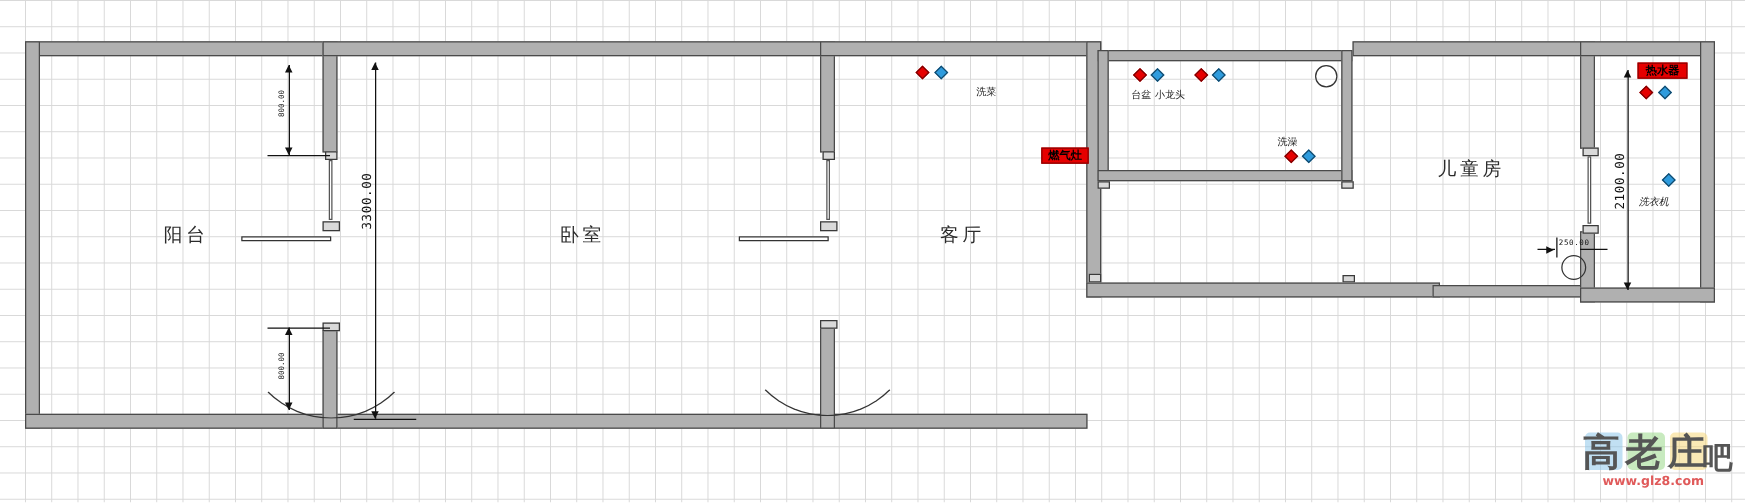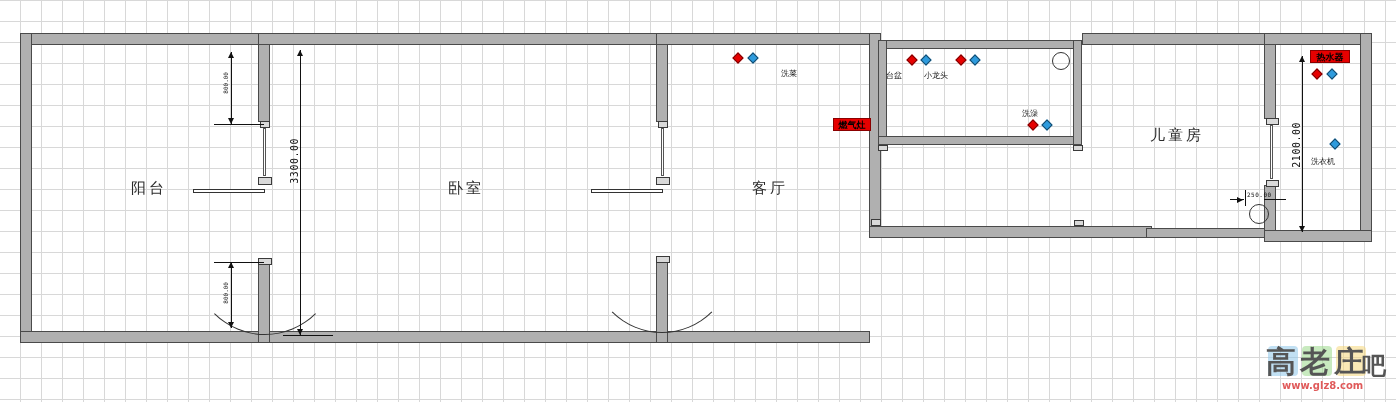--- a/index.html
+++ b/index.html
@@ -243,32 +243,32 @@
   <div class="roomlabel" style="left:448px;top:179px;">卧室</div>
   <div class="roomlabel" style="left:752px;top:179px;">客厅</div>
   <div class="roomlabel" style="left:1150px;top:126px;">儿童房</div>
 
   <div class="dia red" style="left:734px;top:54px;"></div>
   <div class="dia blue" style="left:749px;top:54px;"></div>
   <div class="fixlabel" style="left:733px;top:68px;margin-left:48px;">洗菜</div>
 
   <div class="dia red" style="left:908px;top:56px;"></div>
   <div class="dia blue" style="left:922px;top:56px;"></div>
-  <div class="fixlabel" style="left:886px;top:70px;">台盆</div>
+  <div class="fixlabel" style="left:905px;top:70px;">台盆</div>
 
   <div class="dia red" style="left:957px;top:56px;"></div>
   <div class="dia blue" style="left:971px;top:56px;"></div>
   <div class="fixlabel" style="left:924px;top:70px;">小龙头</div>
 
   <div class="fixlabel" style="left:1022px;top:108px;font-family:Liberation Serif, serif;">洗澡</div>
   <div class="dia red" style="left:1029px;top:121px;"></div>
   <div class="dia blue" style="left:1043px;top:121px;"></div>
 
   <div class="dia blue" style="left:1331px;top:140px;"></div>
-  <div class="fixlabel" style="left:1311px;top:156px;">洗衣机</div>
+  <div class="fixlabel" style="left:1311px;top:156px;font-style:italic;">洗衣机</div>
 
   <div class="redbox" style="left:833px;top:118px;width:38px;">燃气灶</div>
   <div class="redbox" style="left:1310px;top:50px;width:40px;">热水器</div>
   <div class="dia red" style="left:1313px;top:70px;"></div>
   <div class="dia blue" style="left:1328px;top:70px;"></div>
 
   <div class="arrow-up" style="left:228px;top:52px;"></div>
   <div class="dimline-v" style="left:231px;top:52px;height:72px;"></div>
   <div class="arrow-dn" style="left:228px;top:118px;"></div>
   <div class="dimline-h" style="left:214px;top:124px;width:50px;"></div>

